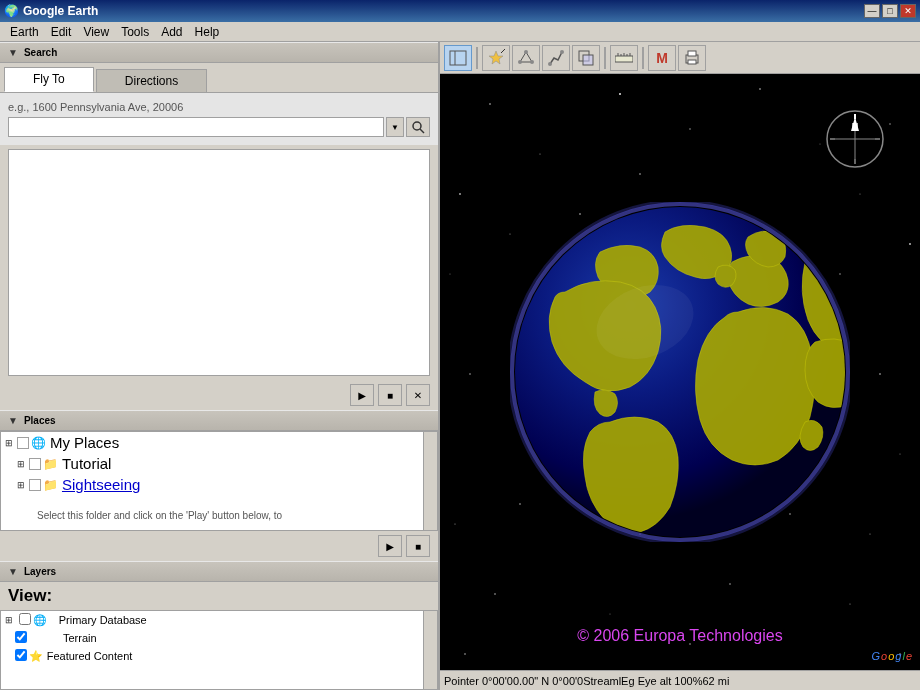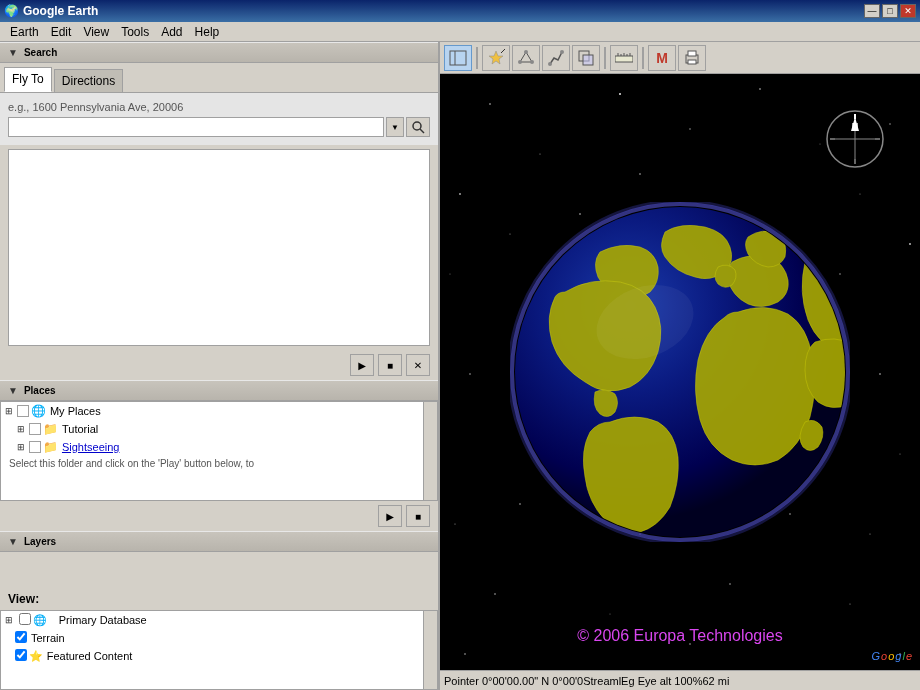--- a/index.html
+++ b/index.html
@@ -37,21 +37,21 @@
     .section-header {
       display: flex; align-items: center; background: linear-gradient(to bottom, #c8c4bc, #b8b4ac);
       padding: 4px 8px; border-bottom: 1px solid #a0a0a0; border-top: 1px solid #e8e8e8;
     }
     .section-arrow { font-size: 10px; margin-right: 6px; color: #333; }
     .section-title { font-size: 10px; font-weight: bold; color: #000; }
 
     
     .tabs-container { display: flex; padding: 4px 4px 0; background: #d4d0c8; border-bottom: 1px solid #a0a0a0; }
     .tab {
-      padding: 4px 7px; border: 1px solid #a0a0a0; background: #d4d0c8;
+      padding: 4px 28px; border: 1px solid #a0a0a0; background: #d4d0c8;
       cursor: pointer; font-size: 12px; border-bottom: none; margin-right: 2px;
     }
     .tab.active { background: #ffffff; border-bottom: 1px solid #ffffff; z-index: 1; }
     .tab:not(.active) { background: #c0bdb5; margin-top: 2px; }
 
     
     .search-content { padding: 8px; background: #e5e5e5; }
     .search-hint { font-size: 11px; color: #555; margin-bottom: 4px; }
     .search-input-row { display: flex; gap: 2px; }
     .search-input {
@@ -85,29 +85,29 @@
     
     .places-section { flex-shrink: 0; }
     .places-list {
       background: white; margin: 0; border: 1px solid #a0a0a0;
       height: 100px; overflow: hidden; position: relative;
     }
     .places-item { display: flex; align-items: center; padding: 2px 4px; font-size: 11px; }
     .places-item .expander { width: 10px; font-size: 9px; color: #333; margin-right: 2px; }
     .places-item .checkbox { width: 12px; height: 12px; border: 1px solid #a0a0a0; background: white; margin-right: 2px; display: inline-block; }
     .places-item .icon { margin-right: 4px; font-size: 12px; }
-    .places-item .label { font-size: 11px; }
+    .places-item .label { font-size: 15px; }
     .places-item .label.link { color: #0000cc; text-decoration: underline; cursor: pointer; }
-    .places-hint { font-size: 10px; color: #555; padding: 2px 8px; }
+    .places-hint { font-size: 10px; color: #555; padding: 2px 36px; margin-top: 13px; }
     .scrollbar-area { position: absolute; right: 0; top: 0; bottom: 0; width: 14px; background: #d4d0c8; border-left: 1px solid #a0a0a0; }
 
     
     .layers-section { flex-shrink: 0; }
     .layers-content { padding: 4px 8px; background: #d4d0c8; display: flex; align-items: center; gap: 8px; }
-    .layers-label { font-size: 12px; font-weight: bold; margin-top: 36px; }
+    .layers-label { font-size: 17px; font-weight: bold; }
     .view-select {
       flex: 1; height: 20px; border: 1px solid #a0a0a0; background: white;
       font-size: 12px; padding: 0 4px; cursor: pointer;
     }
     .layers-list {
       background: white; border: 1px solid #a0a0a0;
       height: 80px; overflow: hidden; position: relative;
     }
     .layer-item { display: flex; align-items: center; padding: 2px 4px; font-size: 11px; }
     .layer-item .expander { width: 14px; font-size: 9px; color: #333; }
@@ -243,21 +243,21 @@
       <div class="layers-list">
         <div style="padding-right: 14px;">
           <div class="layer-item">
             <span class="expander">⊞</span>
             <div class="layer-checkbox-container">
               <input type="checkbox" class="layer-checkbox" style="">
             </div>
             <span style="margin-left:2px;">🌐</span>
             <span style="margin-left:12px;font-size:11px;">Primary Database</span>
           </div>
-          <div class="layer-item" style="padding-left:14px;">
+          <div class="layer-item" style="padding-left:14px;gap:32px;">
             <div class="layer-checkbox-container">
               <input type="checkbox" class="layer-checkbox" checked="" style="">
             </div>
             <span style="margin-left:4px;font-size:11px;">Terrain</span>
           </div>
           <div class="layer-item" style="padding-left:14px;">
             <div class="layer-checkbox-container">
               <input type="checkbox" class="layer-checkbox" checked="" style="">
             </div>
             <span style="margin-left:2px;">⭐</span>

